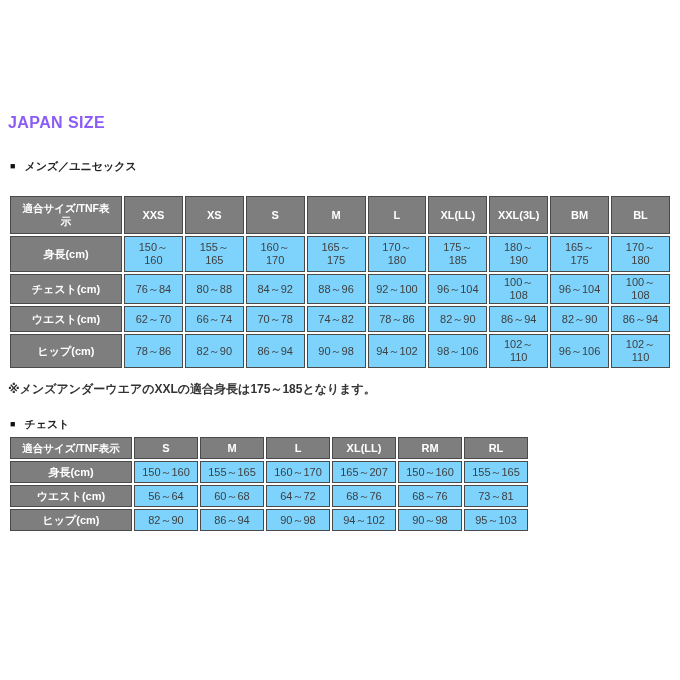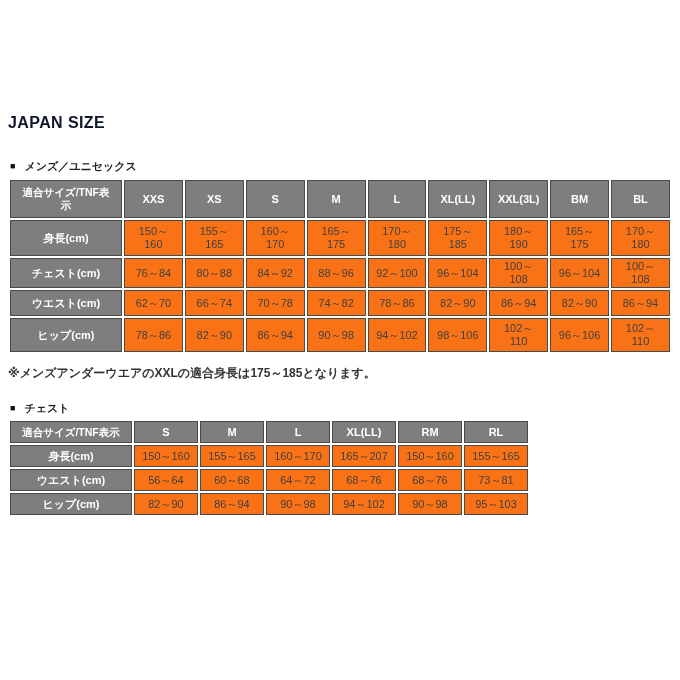--- a/index.html
+++ b/index.html
@@ -4,51 +4,51 @@
 <style>
   html,body{margin:0;padding:0;}
   body{
     width:680px;height:680px;background:#ffffff;
     font-family:"Liberation Sans","DejaVu Sans",sans-serif;
     color:#222;overflow:hidden;
   }
   .page{padding:114px 8px 0 8px;}
 
   .page-title{
-    margin:0;font-size:16px;font-weight:bold;color:#0f172a;
+    margin:0;font-size:16px;font-weight:bold;color:#8b5cf6;
     letter-spacing:0.4px;line-height:18px;
   }
 
   .section-heading{
     display:flex;align-items:center;font-size:11px;font-weight:bold;color:#222;
     line-height:13px;
   }
   #mens-heading{margin:28px 0 0 2px;}
   #ladies-heading{margin:22px 0 0 2px;}
   .bullet{font-size:9px;margin-right:9px;color:#111;}
 
   table{
     border-collapse:separate;border-spacing:2px;table-layout:fixed;
     background:#ffffff;
   }
-  table.mens{width:664px;margin-top:5px;}
+  table.mens{width:664px;margin-top:21px;}
   table.ladies{width:522px;margin-top:4px;}
 
   th,td{
     border:1px solid #4a4a4a;
     font-size:11px;line-height:13px;
     text-align:center;vertical-align:middle;
     white-space:pre-line;
     padding:1px 2px;
     overflow:hidden;
   }
   thead th, tbody th{
     background:#7e7e7e;color:#ffffff;font-weight:bold;
   }
-  td{background:#f97316;color:#3f3f3f;}
+  td{background:#7dd3fc;color:#3f3f3f;}
   th.corner{font-size:10.5px;}
 
   table.mens th.corner{width:106px;}
   table.ladies th.corner{width:116px;}
 
   table.mens thead tr{height:38px;}
   table.mens tbody tr:nth-child(1){height:36px;}
   table.mens tbody tr:nth-child(2){height:16px;}
   table.mens tbody tr:nth-child(3){height:26px;}
   table.mens tbody tr:nth-child(4){height:34px;}

